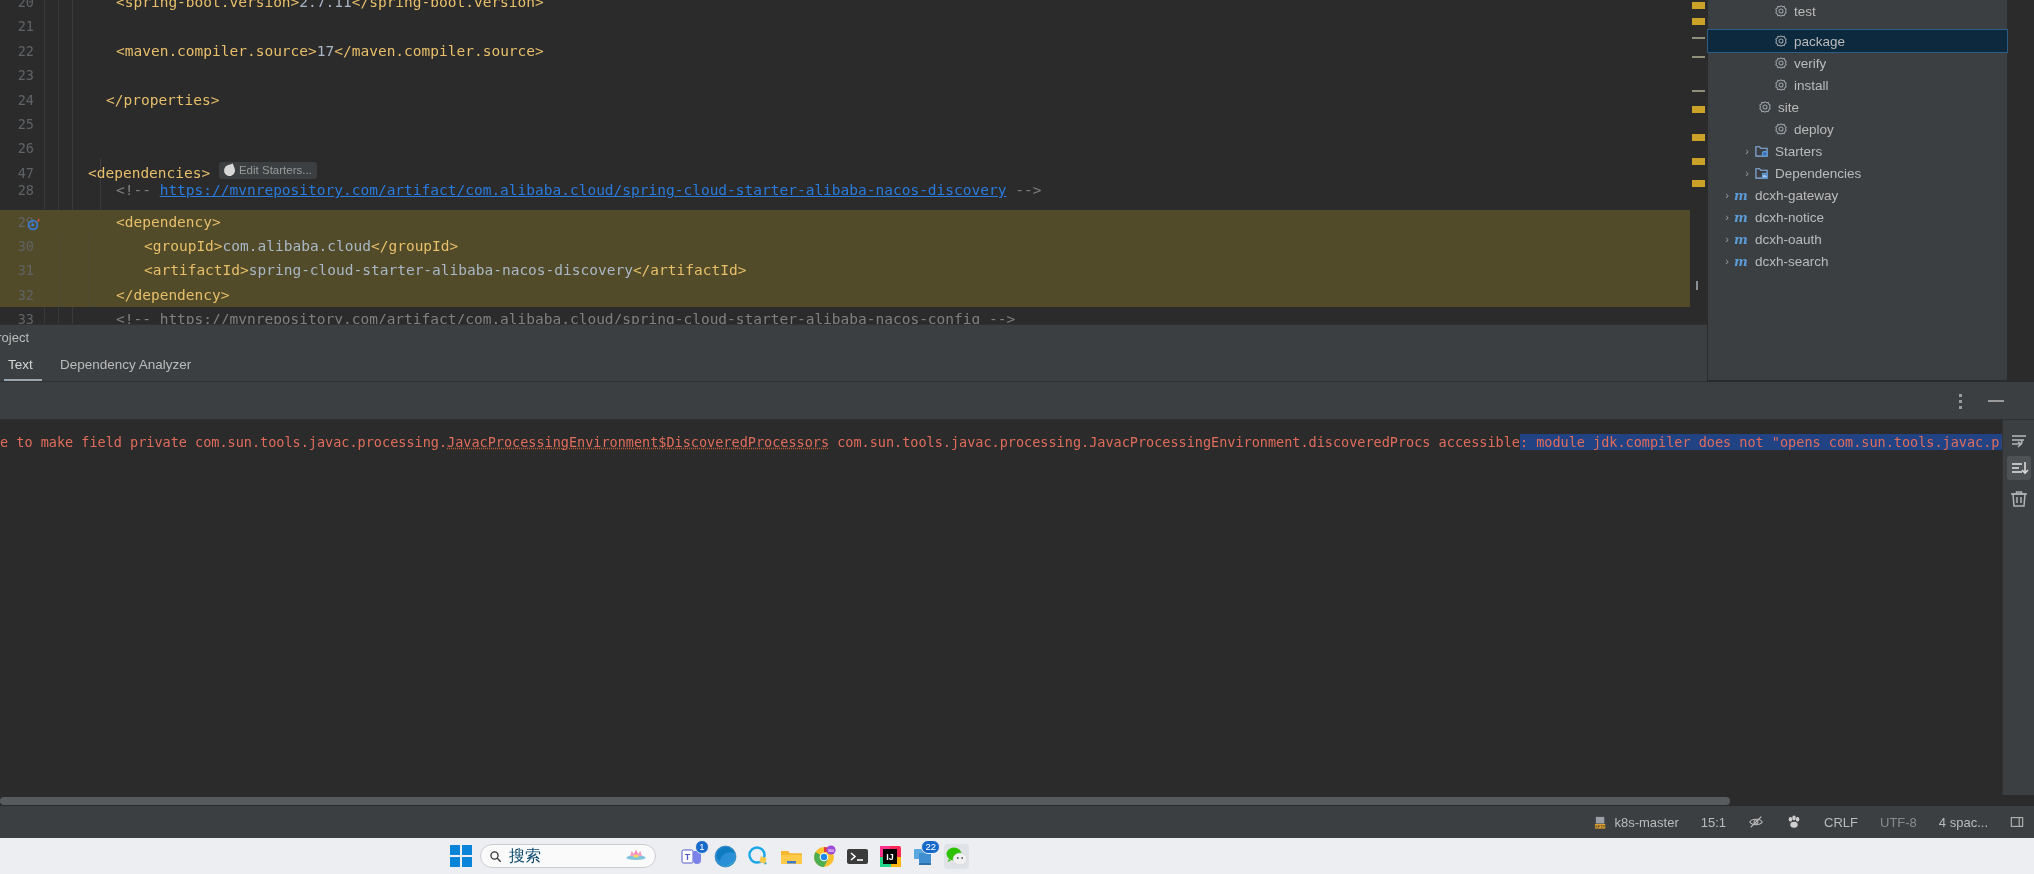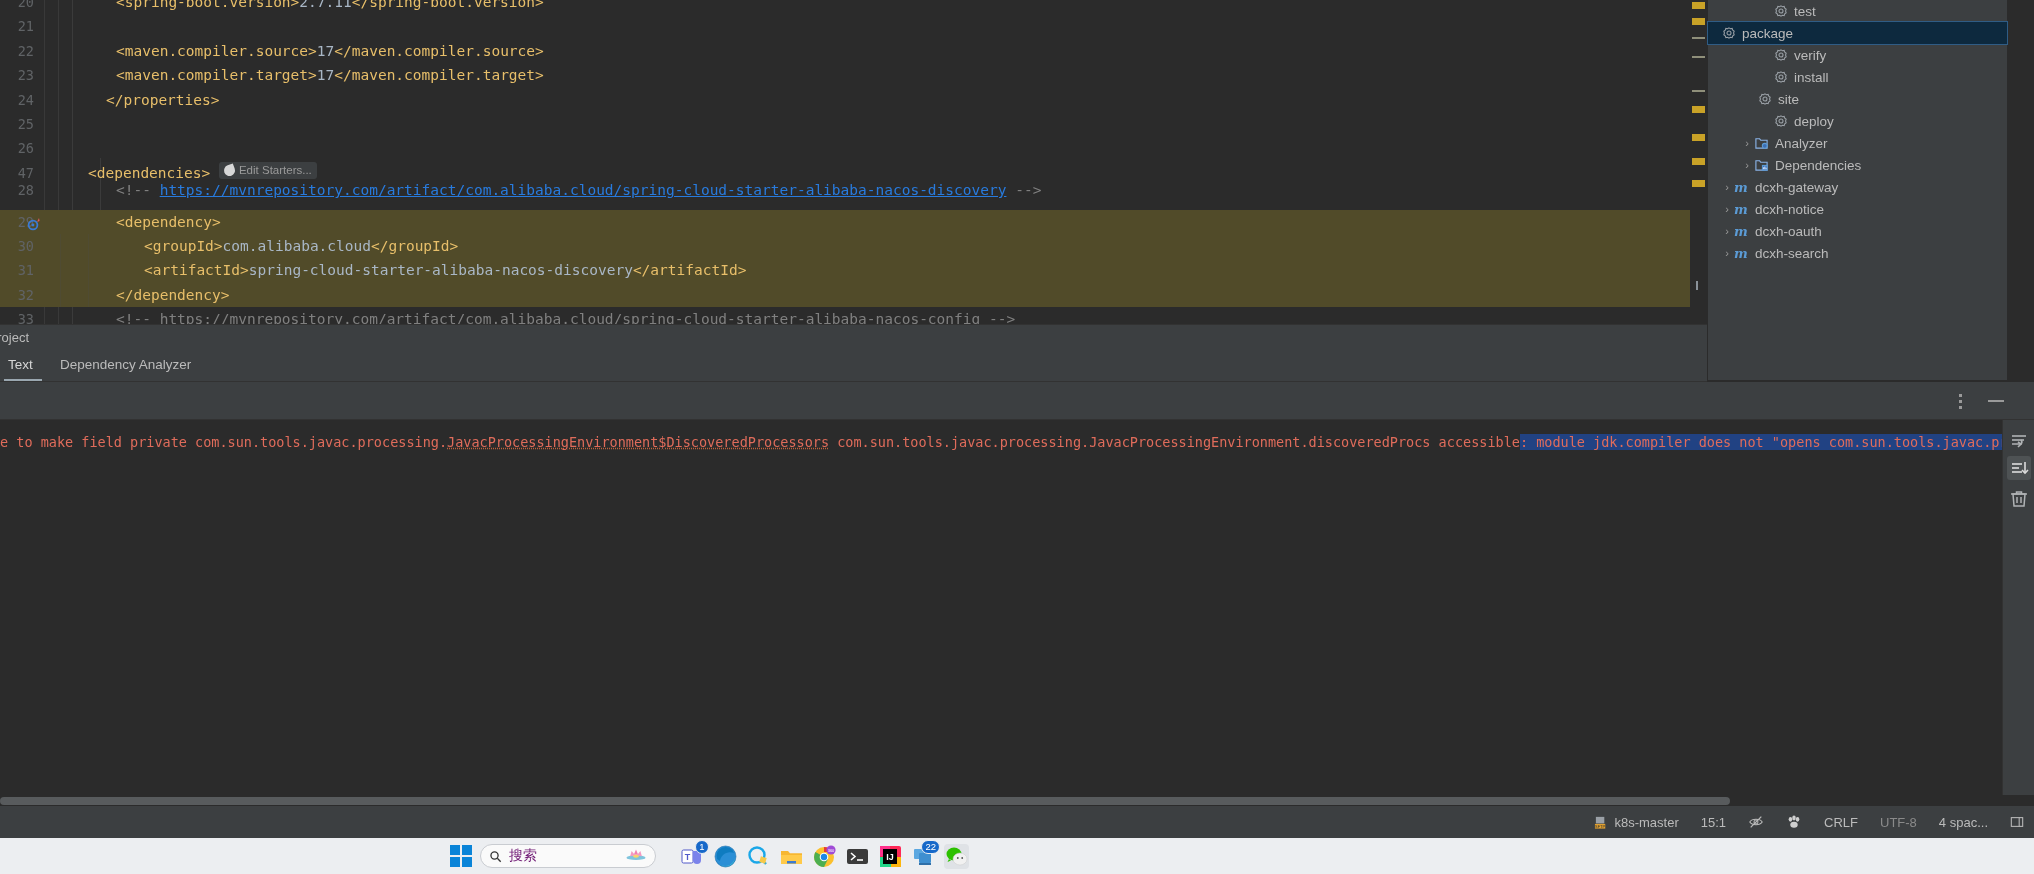--- a/index.html
+++ b/index.html
@@ -110,21 +110,21 @@
 
   
   .taskbar { position:absolute; left:0; top:838px; width:2034px; height:36px;
       background:#eceef1; display:flex; align-items:center; }
   .tb-center { position:absolute; left:450px; display:flex; align-items:center; gap:8px; }
   .win-logo { width:22px; height:22px; display:grid; grid-template-columns:1fr 1fr;
       grid-template-rows:1fr 1fr; gap:2.5px; }
   .win-logo i { background:#0a84d8; display:block; }
   .search-pill { width:176px; height:24px; border-radius:13px; background:#fafafa;
       border:1px solid #c9ccd1; display:flex; align-items:center; padding:0 8px; gap:7px; }
-  .search-pill .txt { font-size:14px; color:#701a75; }
+  .search-pill .txt { font-size:16px; color:#0c4a6e; }
   .tb-icon { width:25px; height:25px; position:relative; }
   .badge { position:absolute; right:-4px; top:-4px; min-width:14px; height:14px;
       background:#1668c9; color:#fff; border-radius:7px; font-size:9.5px;
       display:flex; align-items:center; justify-content:center; padding:0 3px;
       border:1.5px solid #eceef1; }
   .tb-active { background:#dfe2e6; border-radius:4px; }
 </style>
 </head>
 <body>
 
@@ -134,21 +134,21 @@
     <div class="v-sep" style="left:44px;"></div>
     <div class="v-sep" style="left:58px;"></div>
     <div class="indent-guides">
       <div class="ig" style="left:72px; top:0; height:324px;"></div>
       <div class="ig" style="left:100px; top:158px; height:74px;"></div>
     </div>
     <div class="code-rows" id="code-rows">
         <div class="crow" style="top: -10px; position: absolute; left: 0px; right: 0px;"><div class="gutter-num">20</div><div class="code-text" style="left: 116px;"><span class="t-tag">&lt;spring-boot.version&gt;</span><span class="t-val">2.7.11</span><span class="t-tag">&lt;/spring-boot.version&gt;</span></div></div>
         <div class="crow" style="top: 14.4px; position: absolute; left: 0px; right: 0px;"><div class="gutter-num">21</div></div>
         <div class="crow" style="top: 38.8px; position: absolute; left: 0px; right: 0px;"><div class="gutter-num">22</div><div class="code-text" style="left: 116px;"><span class="t-tag">&lt;maven.compiler.source&gt;</span><span class="t-val">17</span><span class="t-tag">&lt;/maven.compiler.source&gt;</span></div></div>
-        <div class="crow" style="top: 63.2px; position: absolute; left: 0px; right: 0px;"><div class="gutter-num">23</div><div class="code-text" style="left: 116px;"><span class="t-tag">&lt;maven.compiler.target&gt;</span><span class="t-val">17</span><span class="t-tag">&lt;/maven.compiler.target&gt;</span></div></div>
+        <div class="crow" style="top: 63.2px; position: absolute; left: 0px; right: 0px;"><div class="gutter-num">23</div></div>
         <div class="crow" style="top: 87.6px; position: absolute; left: 0px; right: 0px;"><div class="gutter-num">24</div><div class="code-text" style="left: 106px;"><span class="t-tag">&lt;/properties&gt;</span></div></div>
         <div class="crow" style="top: 112px; position: absolute; left: 0px; right: 0px;"><div class="gutter-num">25</div><div class="code-text" style="left: 60px;"></div></div>
         <div class="crow" style="top: 136.4px; position: absolute; left: 0px; right: 0px;"><div class="gutter-num">26</div><div class="code-text" style="left: 60px;"></div></div>
         <div class="crow" style="top: 160.8px; position: absolute; left: 0px; right: 0px;"><div class="gutter-num">47</div><div class="code-text" style="left: 88px;"><span class="t-tag">&lt;dependencies&gt;</span> <span class="hint-chip"><span class="leaf"></span><span>Edit Starters...</span></span></div></div>
         <div class="crow" style="top: 178px; position: absolute; left: 0px; right: 0px;"><div class="gutter-num">28</div><div class="code-text" style="left: 116px;"><span class="t-cmt">&lt;!-- </span><span class="t-link">https://mvnrepository.com/artifact/com.alibaba.cloud/spring-cloud-starter-alibaba-nacos-discovery</span><span class="t-cmt"> --&gt;</span></div></div>
         <div class="crow hl-row" style="top: 209.6px; position: absolute; left: 0px; right: 0px;"><div class="gutter-num">29</div><div class="gutter-icon"><svg width="14" height="14" viewBox="0 0 14 14">
               <circle cx="6" cy="8" r="4.4" fill="none" stroke="#3a7bd5" stroke-width="1.8"></circle>
               <circle cx="6" cy="8" r="1.4" fill="#3a7bd5"></circle>
               <path d="M10 5 L12 1 L12.6 4 Z" fill="#e05a5a"></path>
             </svg></div><div class="code-text" style="left: 116px;"><span class="t-tag">&lt;dependency&gt;</span></div></div>
@@ -177,21 +177,21 @@
         <div class="trow" style="padding-left: 52px;">
           <span class="t-arrow"></span>
           <span style="display: inline-flex;">
             <svg class="icon-gear" viewBox="0 0 16 16" fill="none" stroke="#9aa0a6" stroke-width="1.2">
               <circle cx="8" cy="8" r="2.3"></circle>
               <path d="M8 2.2 L9.6 3.2 L11.6 2.8 L12.3 4.8 L13.9 6 L13.2 8 L13.9 10 L12.3 11.2 L11.6 13.2 L9.6 12.8 L8 13.8 L6.4 12.8 L4.4 13.2 L3.7 11.2 L2.1 10 L2.8 8 L2.1 6 L3.7 4.8 L4.4 2.8 L6.4 3.2 Z"></path>
             </svg>
           </span>
           <span class="tlabel">test</span>
         </div>
-        <div class="trow sel" style="">
+        <div class="trow sel" style="padding-left: 52px; margin-top: 8px;">
           <span class="t-arrow"></span>
           <span style="display: inline-flex;">
             <svg class="icon-gear" viewBox="0 0 16 16" fill="none" stroke="#9aa0a6" stroke-width="1.2">
               <circle cx="8" cy="8" r="2.3"></circle>
               <path d="M8 2.2 L9.6 3.2 L11.6 2.8 L12.3 4.8 L13.9 6 L13.2 8 L13.9 10 L12.3 11.2 L11.6 13.2 L9.6 12.8 L8 13.8 L6.4 12.8 L4.4 13.2 L3.7 11.2 L2.1 10 L2.8 8 L2.1 6 L3.7 4.8 L4.4 2.8 L6.4 3.2 Z"></path>
             </svg>
           </span>
           <span class="tlabel">package</span>
         </div>
         <div class="trow" style="padding-left: 52px;">
@@ -235,21 +235,21 @@
           <span class="tlabel">deploy</span>
         </div>
         <div class="trow" style="padding-left: 32px;">
           <span class="t-arrow">›</span>
           <span style="display: inline-flex;">
             <svg class="icon-folder" viewBox="0 0 16 15" fill="none" stroke="#8ab4e8" stroke-width="1.2">
               <path d="M2 3 h4 l1.2 1.6 H14 V13 H2 Z"></path>
               <circle cx="11.5" cy="10.5" r="2.6" fill="#3d6eb5" stroke="#5b9bd5"></circle>
             </svg>
           </span>
-          <span class="tlabel">Analyzer</span>
+          <span class="tlabel">Starters</span>
         </div>
         <div class="trow" style="padding-left: 32px;">
           <span class="t-arrow">›</span>
           <span style="display: inline-flex;">
             <svg class="icon-folder" viewBox="0 0 16 15" fill="none" stroke="#8ab4e8" stroke-width="1.2">
               <path d="M2 3 h4 l1.2 1.6 H14 V13 H2 Z"></path>
               <rect x="9" y="8" width="5" height="5" fill="#3d6eb5" stroke="#5b9bd5"></rect>
               <line x1="10.3" y1="12" x2="10.3" y2="10" stroke="#cfe3ff"></line>
               <line x1="11.6" y1="12" x2="11.6" y2="9" stroke="#cfe3ff"></line>
               <line x1="12.9" y1="12" x2="12.9" y2="10.5" stroke="#cfe3ff"></line>

